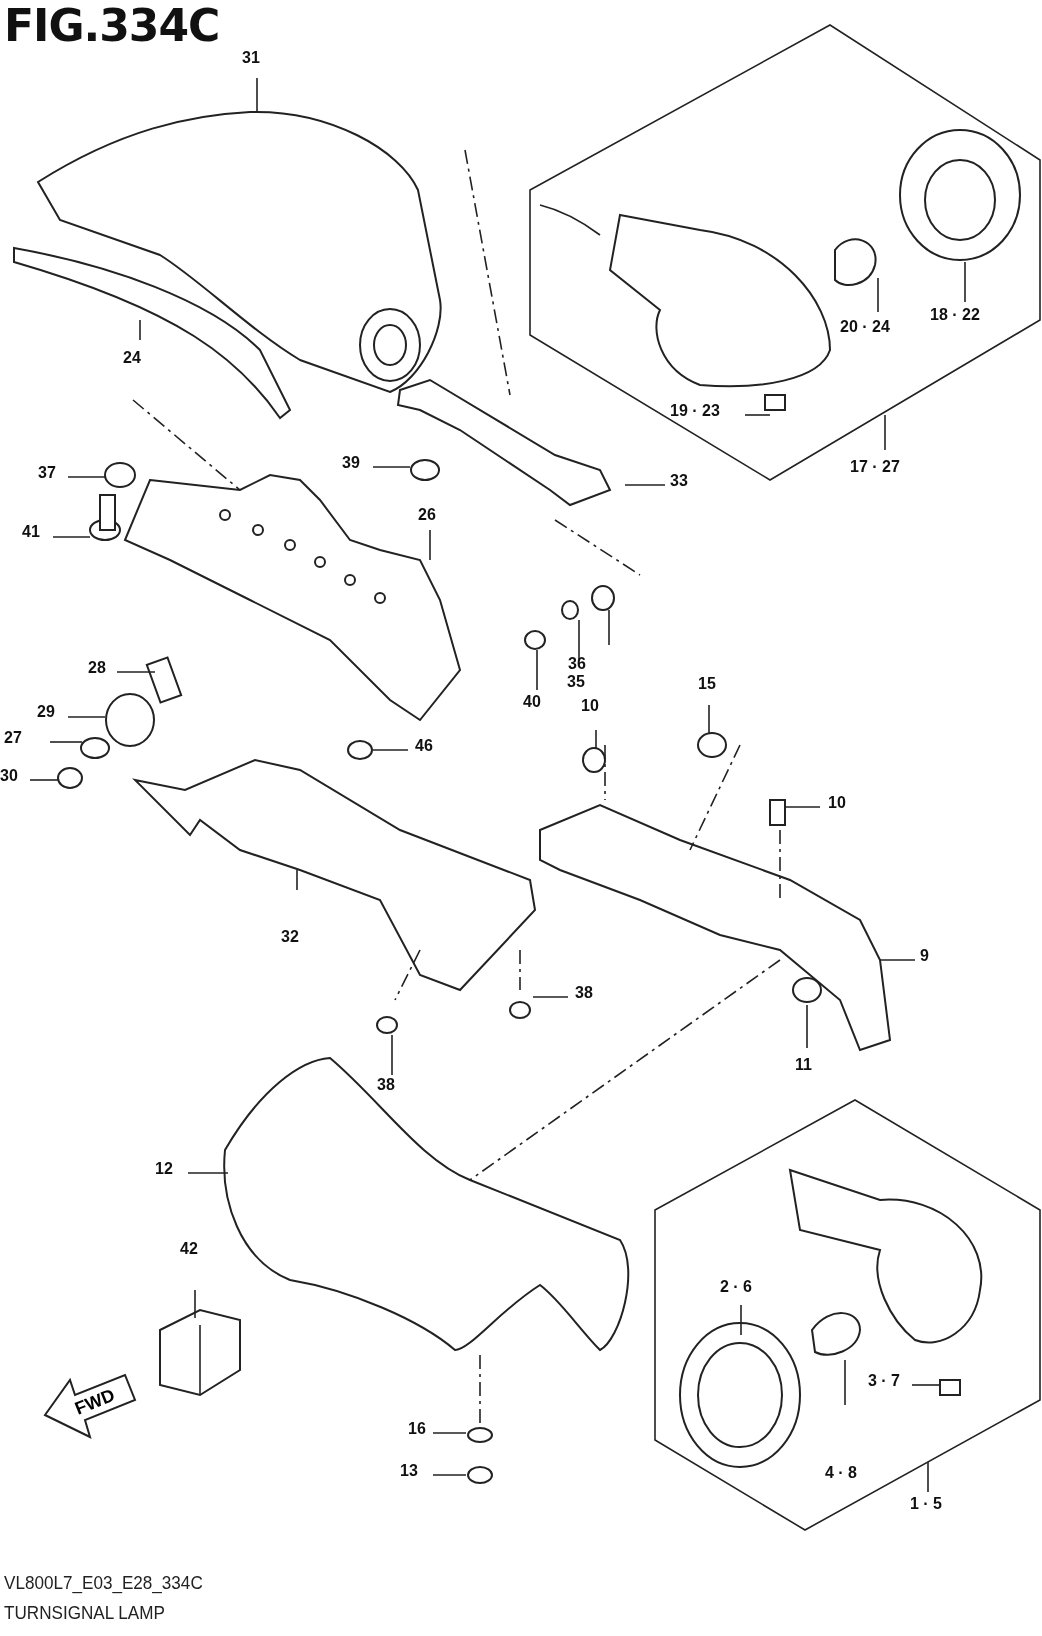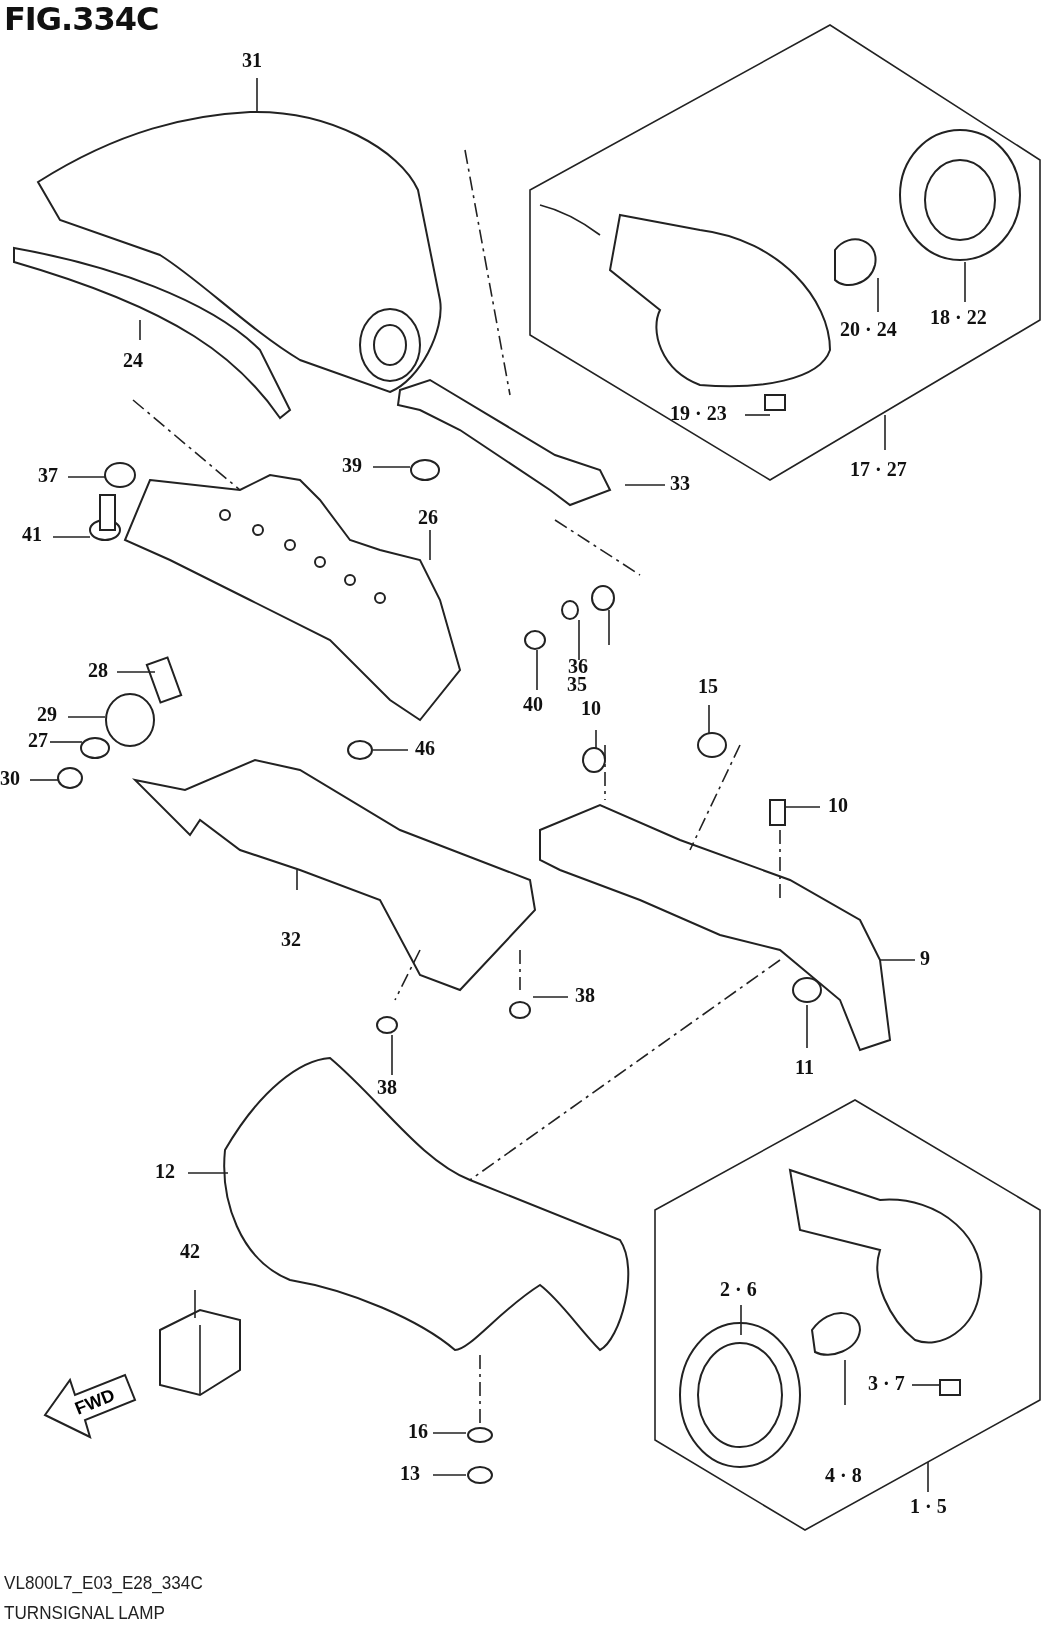--- a/index.html
+++ b/index.html
@@ -1,22 +1,22 @@
 <!DOCTYPE html>
 <html><head>
 <meta charset="utf-8">
 <style>
   html, body { margin: 0; padding: 0; background: #ffffff; }
   body { width: 1042px; height: 1636px; position: relative; overflow: hidden; font-family: "Liberation Sans", sans-serif; }
-  .fig-title { position: absolute; left: 4px; top: 0px; font-family: "DejaVu Sans", sans-serif; font-weight: bold; font-size: 32px; letter-spacing: -1px; color: #111; }
+  .fig-title { position: absolute; left: 4px; top: 0px; font-family: "DejaVu Sans", sans-serif; font-weight: bold; font-size: 44px; letter-spacing: -1px; color: #111; }
   svg.diagram { position: absolute; left: 0; top: 0; }
   .part-shape { fill: #fff; stroke: #222; stroke-width: 2; }
   .line { stroke: #222; stroke-width: 1.6; fill: none; }
   .dash { stroke: #222; stroke-width: 1.6; fill: none; stroke-dasharray: 14 5 3 5; }
-  .lbl { position: absolute; font-family: Liberation Serif, serif; font-weight: bold; font-size: 20px; color: #111; white-space: nowrap; }
+  .lbl { position: absolute; font-family: Liberation Sans, sans-serif; font-weight: bold; font-size: 16px; color: #111; white-space: nowrap; }
   .footer-code { position: absolute; left: 4px; top: 1572px; font-family: "Liberation Sans", sans-serif; font-size: 19px; color: #222; transform: scaleX(0.9); transform-origin: left; }
   .footer-name { position: absolute; left: 4px; top: 1602px; font-family: "Liberation Sans", sans-serif; font-size: 19px; color: #222; transform: scaleX(0.9); transform-origin: left; }
   .fwd-text { font-family: "Liberation Sans", sans-serif; font-weight: bold; font-size: 18px; }
 </style>
 </head>
 <body>
 
 <div class="fig-title">FIG.334C</div>
 
 <svg class="diagram" width="1042" height="1636" viewBox="0 0 1042 1636">
@@ -155,21 +155,21 @@
 
 <div class="lbl" style="left:242px;top:49px">31</div>
 <div class="lbl" style="left:123px;top:349px">24</div>
 <div class="lbl" style="left:38px;top:464px">37</div>
 <div class="lbl" style="left:22px;top:523px">41</div>
 <div class="lbl" style="left:342px;top:454px">39</div>
 <div class="lbl" style="left:418px;top:506px">26</div>
 <div class="lbl" style="left:670px;top:472px">33</div>
 <div class="lbl" style="left:88px;top:659px">28</div>
 <div class="lbl" style="left:37px;top:703px">29</div>
-<div class="lbl" style="left:28px;top:729px">27</div>
+<div class="lbl" style="left:4px;top:729px">27</div>
 <div class="lbl" style="left:0px;top:767px">30</div>
 <div class="lbl" style="left:415px;top:737px">46</div>
 <div class="lbl" style="left:523px;top:693px">40</div>
 <div class="lbl" style="left:567px;top:673px">35</div>
 <div class="lbl" style="left:568px;top:655px">36</div>
 <div class="lbl" style="left:581px;top:697px">10</div>
 <div class="lbl" style="left:698px;top:675px">15</div>
 <div class="lbl" style="left:828px;top:794px">10</div>
 <div class="lbl" style="left:281px;top:928px">32</div>
 <div class="lbl" style="left:920px;top:947px">9</div>

